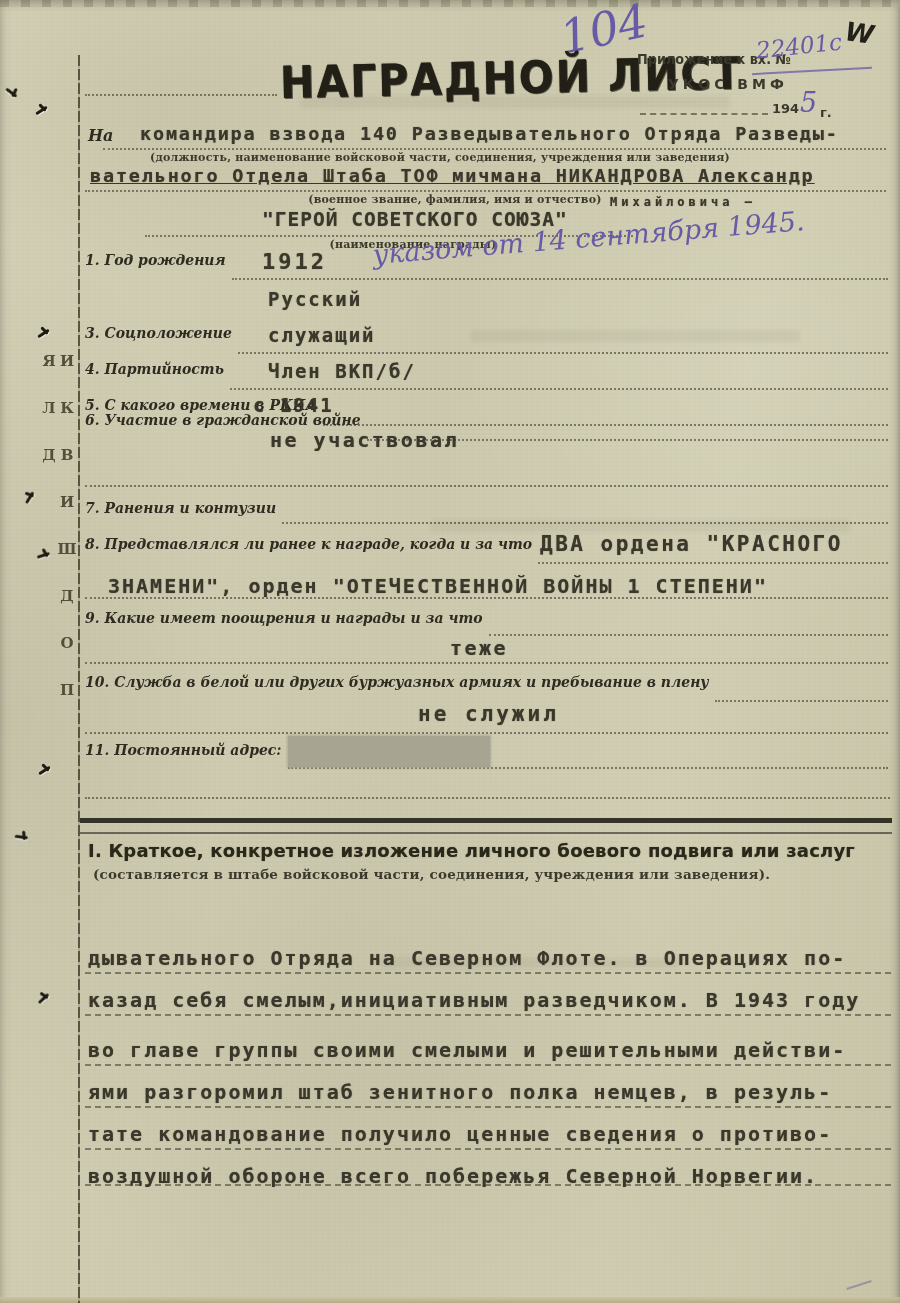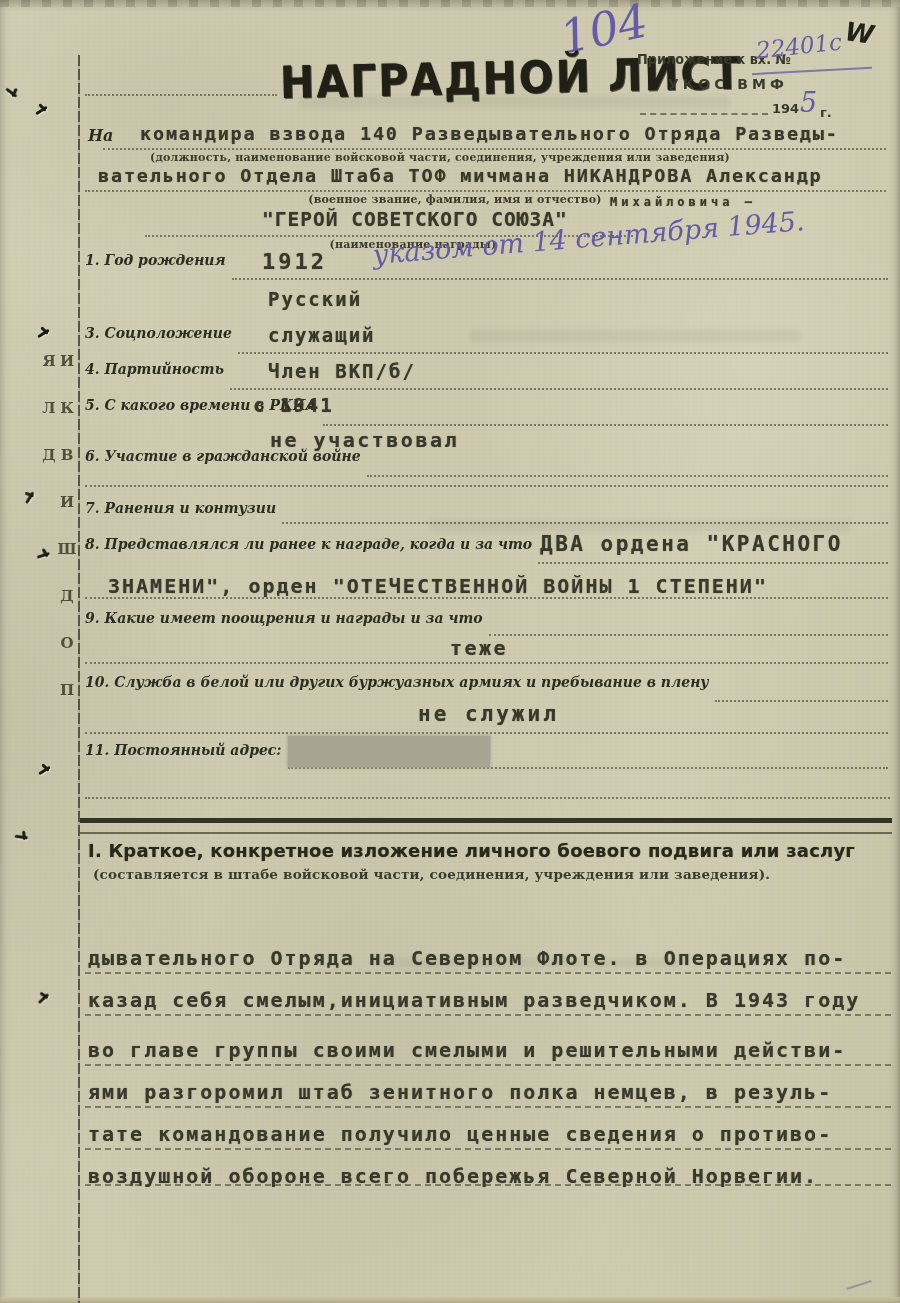--- a/index.html
+++ b/index.html
@@ -87,21 +87,21 @@
   <div class="uline" style="left:640px;top:113px;width:128px;border-top-style:dashed;"></div>
   <div class="stamp" style="left:772px;top:101px;font-size:13px;">194</div>
   <div class="hw" style="position:absolute;left:800px;top:87px;font-size:27px;">5</div>
   <div class="stamp" style="left:820px;top:105px;font-size:13px;">г.</div>
 
   <div class="lbl" style="position:absolute;left:88px;top:126px;font-size:16px;">На</div>
   <div class="typed" style="position:absolute;left:140px;top:123px;font-size:18.5px;letter-spacing:1.8px;">командира взвода 140 Разведывательного Отряда Разведы-</div>
   <div class="uline" style="left:103px;top:148px;width:783px;"></div>
   <div class="cap" style="left:150px;top:151px;width:580px;">(должность, наименование войсковой части, соединения, учреждения или заведения)</div>
 
-  <div class="typed" style="position:absolute;left:98px;top:165px;font-size:18.5px;letter-spacing:1.8px;">вательного Отдела Штаба ТОФ мичмана НИКАНДРОВА Александр</div>
+  <div class="typed" style="position:absolute;left:90px;top:165px;font-size:18.5px;letter-spacing:1.8px;text-decoration:underline;">вательного Отдела Штаба ТОФ мичмана НИКАНДРОВА Александр</div>
   <div class="uline" style="left:85px;top:190px;width:801px;"></div>
   <div class="cap" style="left:295px;top:193px;width:320px;">(военное звание, фамилия, имя и отчество)</div>
   <div class="typed" style="position:absolute;left:610px;top:195px;font-size:12px;letter-spacing:4px;">Михайловича —</div>
 
   <div class="typed" style="position:absolute;left:262px;top:208px;font-size:19.5px;letter-spacing:1px;">"ГЕРОЙ СОВЕТСКОГО СОЮЗА"</div>
   <div class="uline" style="left:145px;top:235px;width:488px;"></div>
   <div class="cap" style="left:298px;top:238px;width:230px;">(наименование награды)</div>
   <div class="hw" style="position:absolute;left:372px;top:222px;font-size:27px;transform:rotate(-4.5deg);white-space:nowrap;">указом от 14 сентября 1945.</div>
 
   <div class="row" style="top:252px;height:26px;">
@@ -123,21 +123,21 @@
       <span class="lead"></span>
   </div>
   <div class="typed val" style="left:268px;top:360px;font-size:19px;letter-spacing:2px;">Член ВКП/б/</div>
 
   <div class="row" style="top:397px;height:27px;">
     <span class="lbl">5. С какого времени в РККА</span>
       <span class="lead"></span>
   </div>
   <div class="typed val" style="left:253px;top:394px;font-size:19px;letter-spacing:2px;">с 1941</div>
 
-  <div class="row" style="top:448px;height:27px;">
+  <div class="row" style="top:412px;height:27px;">
     <span class="lbl">6. Участие в гражданской войне</span>
       <span class="lead"></span>
   </div>
   <div class="typed val" style="left:270px;top:428px;font-size:20px;letter-spacing:2.5px;">не участвовал</div>
 
   <div class="uline" style="left:85px;top:485px;width:803px;"></div>
 
   <div class="row" style="top:500px;height:22px;">
     <span class="lbl">7. Ранения и контузии</span>
       <span class="lead"></span>

